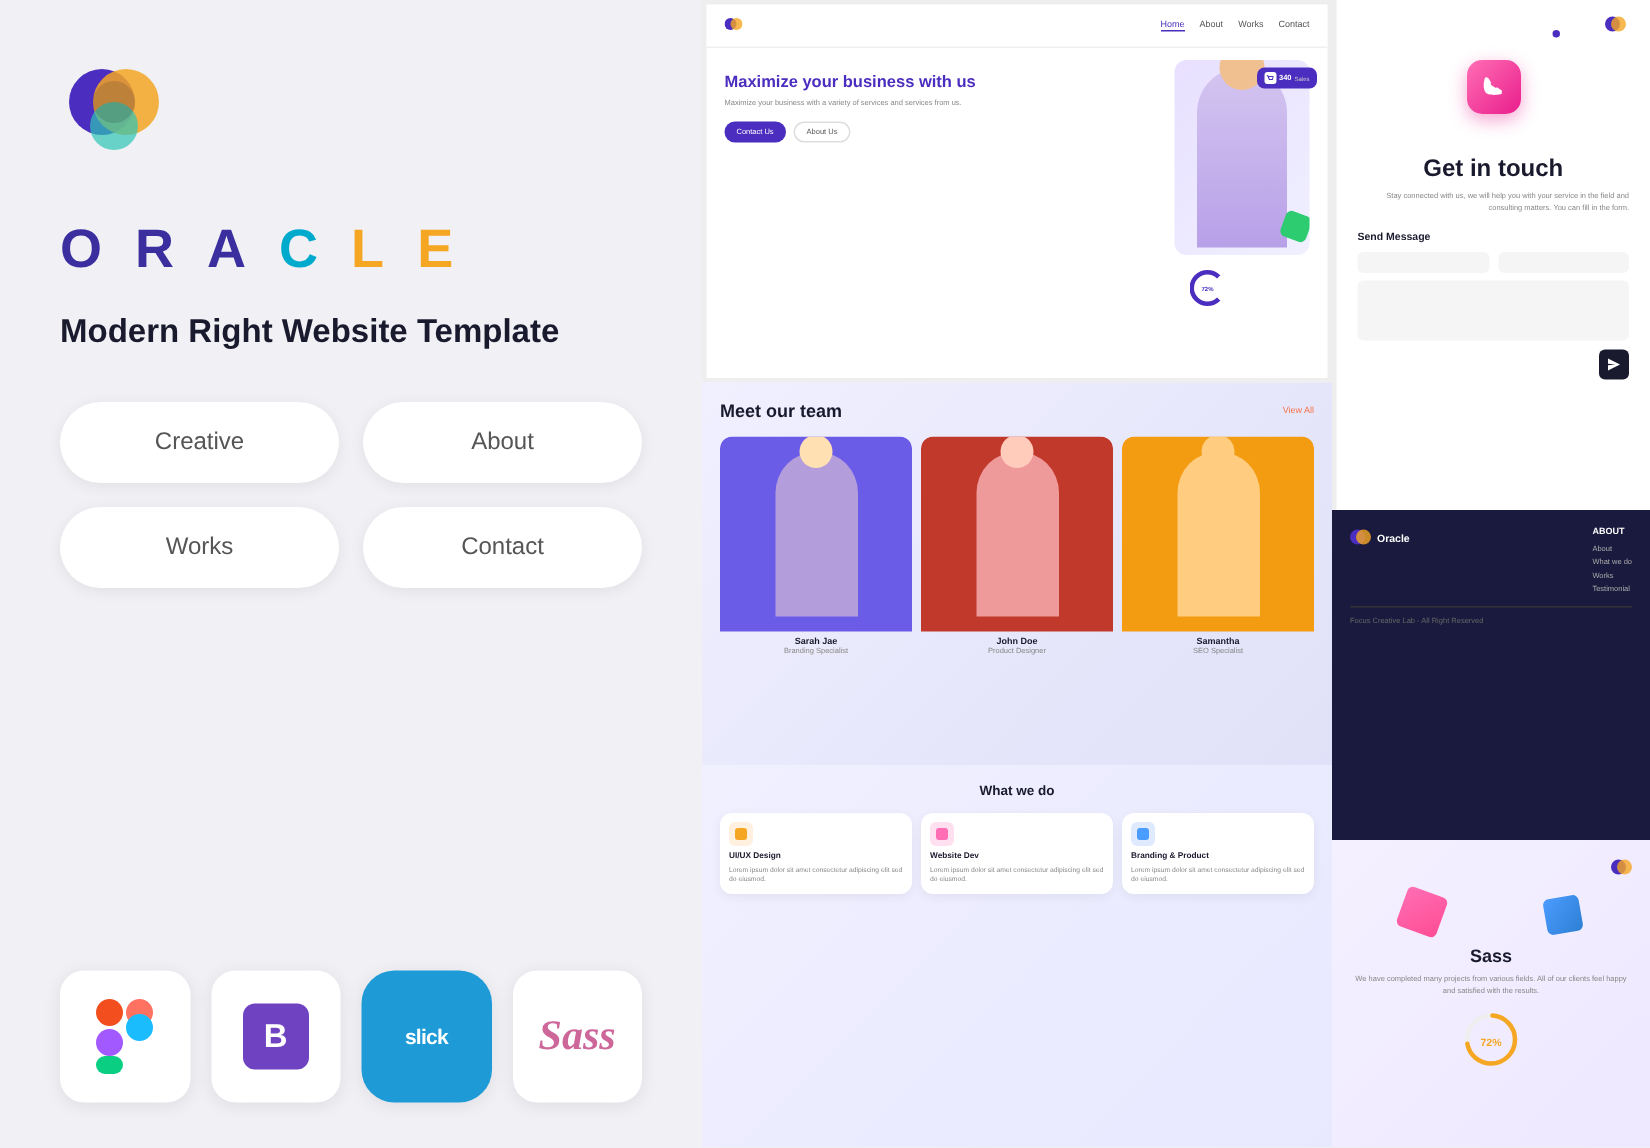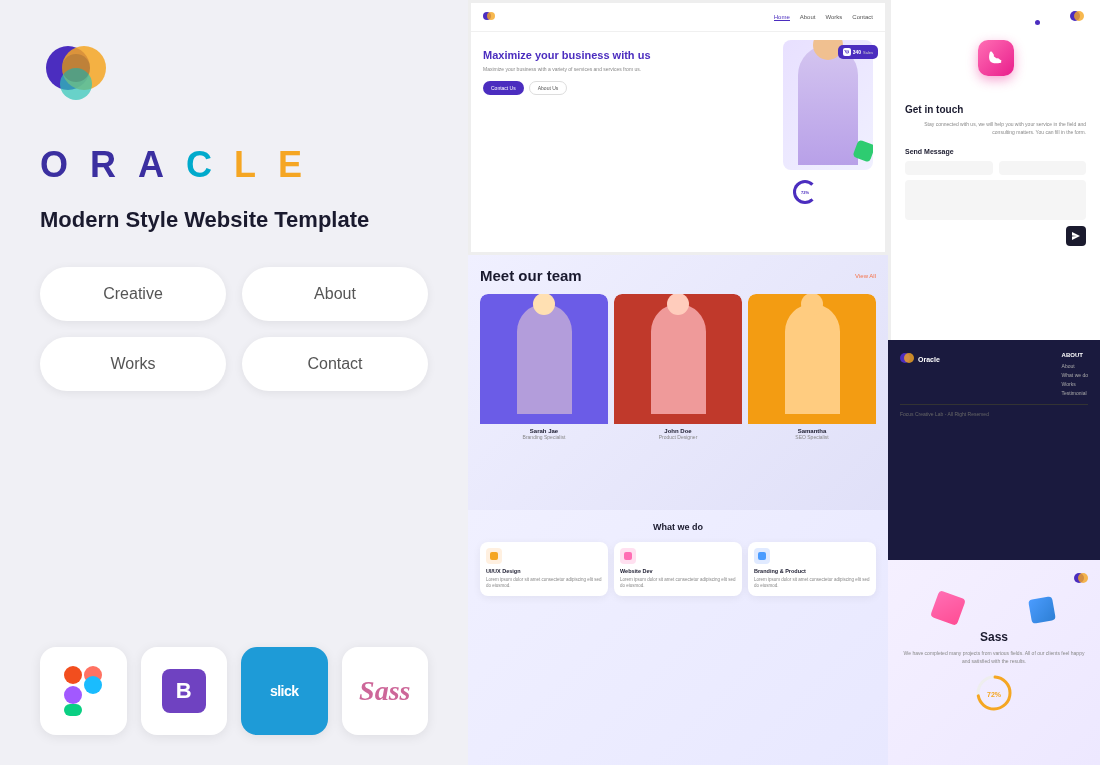--- a/index.html
+++ b/index.html
@@ -105,20 +105,21 @@
       align-items: center;
       justify-content: center;
       color: white;
       font-weight: 900;
       font-size: 22px;
     }
 
     
     .slick-icon-box {
       background: #1e9bd7;
+      border-radius: 22px;
     }
     .slick-text {
       color: white;
       font-weight: 900;
       font-size: 14px;
       letter-spacing: -0.5px;
     }
 
     
     .sass-icon-box {
@@ -307,21 +308,21 @@
       position: relative;
       padding: 12px;
     }
     .team-header {
       display: flex;
       justify-content: space-between;
       align-items: center;
       margin-bottom: 10px;
     }
     .team-title {
-      font-size: 15px;
+      font-size: 12px;
       font-weight: 800;
       color: #1a1a2e;
     }
     .view-all {
       font-size: 6px;
       color: #f5734a;
     }
     .team-cards {
       display: flex;
       gap: 6px;
@@ -445,24 +446,24 @@
 
     
     .screenshot-contact {
       height: 340px;
       background: white;
       padding: 14px;
       overflow: hidden;
       border-left: 3px solid #eee;
     }
     .get-in-touch {
-      font-size: 10px;
+      font-size: 16px;
       font-weight: 900;
       color: #1a1a2e;
-      text-align: left;
+      text-align: center;
       margin-bottom: 6px;
     }
     .contact-desc {
       font-size: 5px;
       color: #888;
       text-align: right;
       margin-bottom: 12px;
       line-height: 1.5;
     }
     .send-msg-label {
@@ -615,21 +616,21 @@
     <span style="color:#3b2fa0;font-size:36px;font-weight:900;letter-spacing:6px;">&nbsp;</span>
     <span class="a">A</span>
     <span style="color:#3b2fa0;font-size:36px;font-weight:900;letter-spacing:6px;">&nbsp;</span>
     <span class="c" style="color:#00aacc;">C</span>
     <span style="color:#3b2fa0;font-size:36px;font-weight:900;letter-spacing:6px;">&nbsp;</span>
     <span class="l" style="color:#f5a623;">L</span>
     <span style="color:#3b2fa0;font-size:36px;font-weight:900;letter-spacing:6px;">&nbsp;</span>
     <span class="e" style="color:#f5a623;">E</span>
   </div>
 
-  <div class="subtitle">Modern Style Website Template</div>
+  <div class="subtitle">Modern Right Website Template</div>
 
   <div class="nav-buttons">
     <button class="nav-btn">Creative</button>
     <button class="nav-btn">About</button>
     <button class="nav-btn">Works</button>
     <button class="nav-btn">Contact</button>
   </div>
 
   <div class="tech-icons">
 

